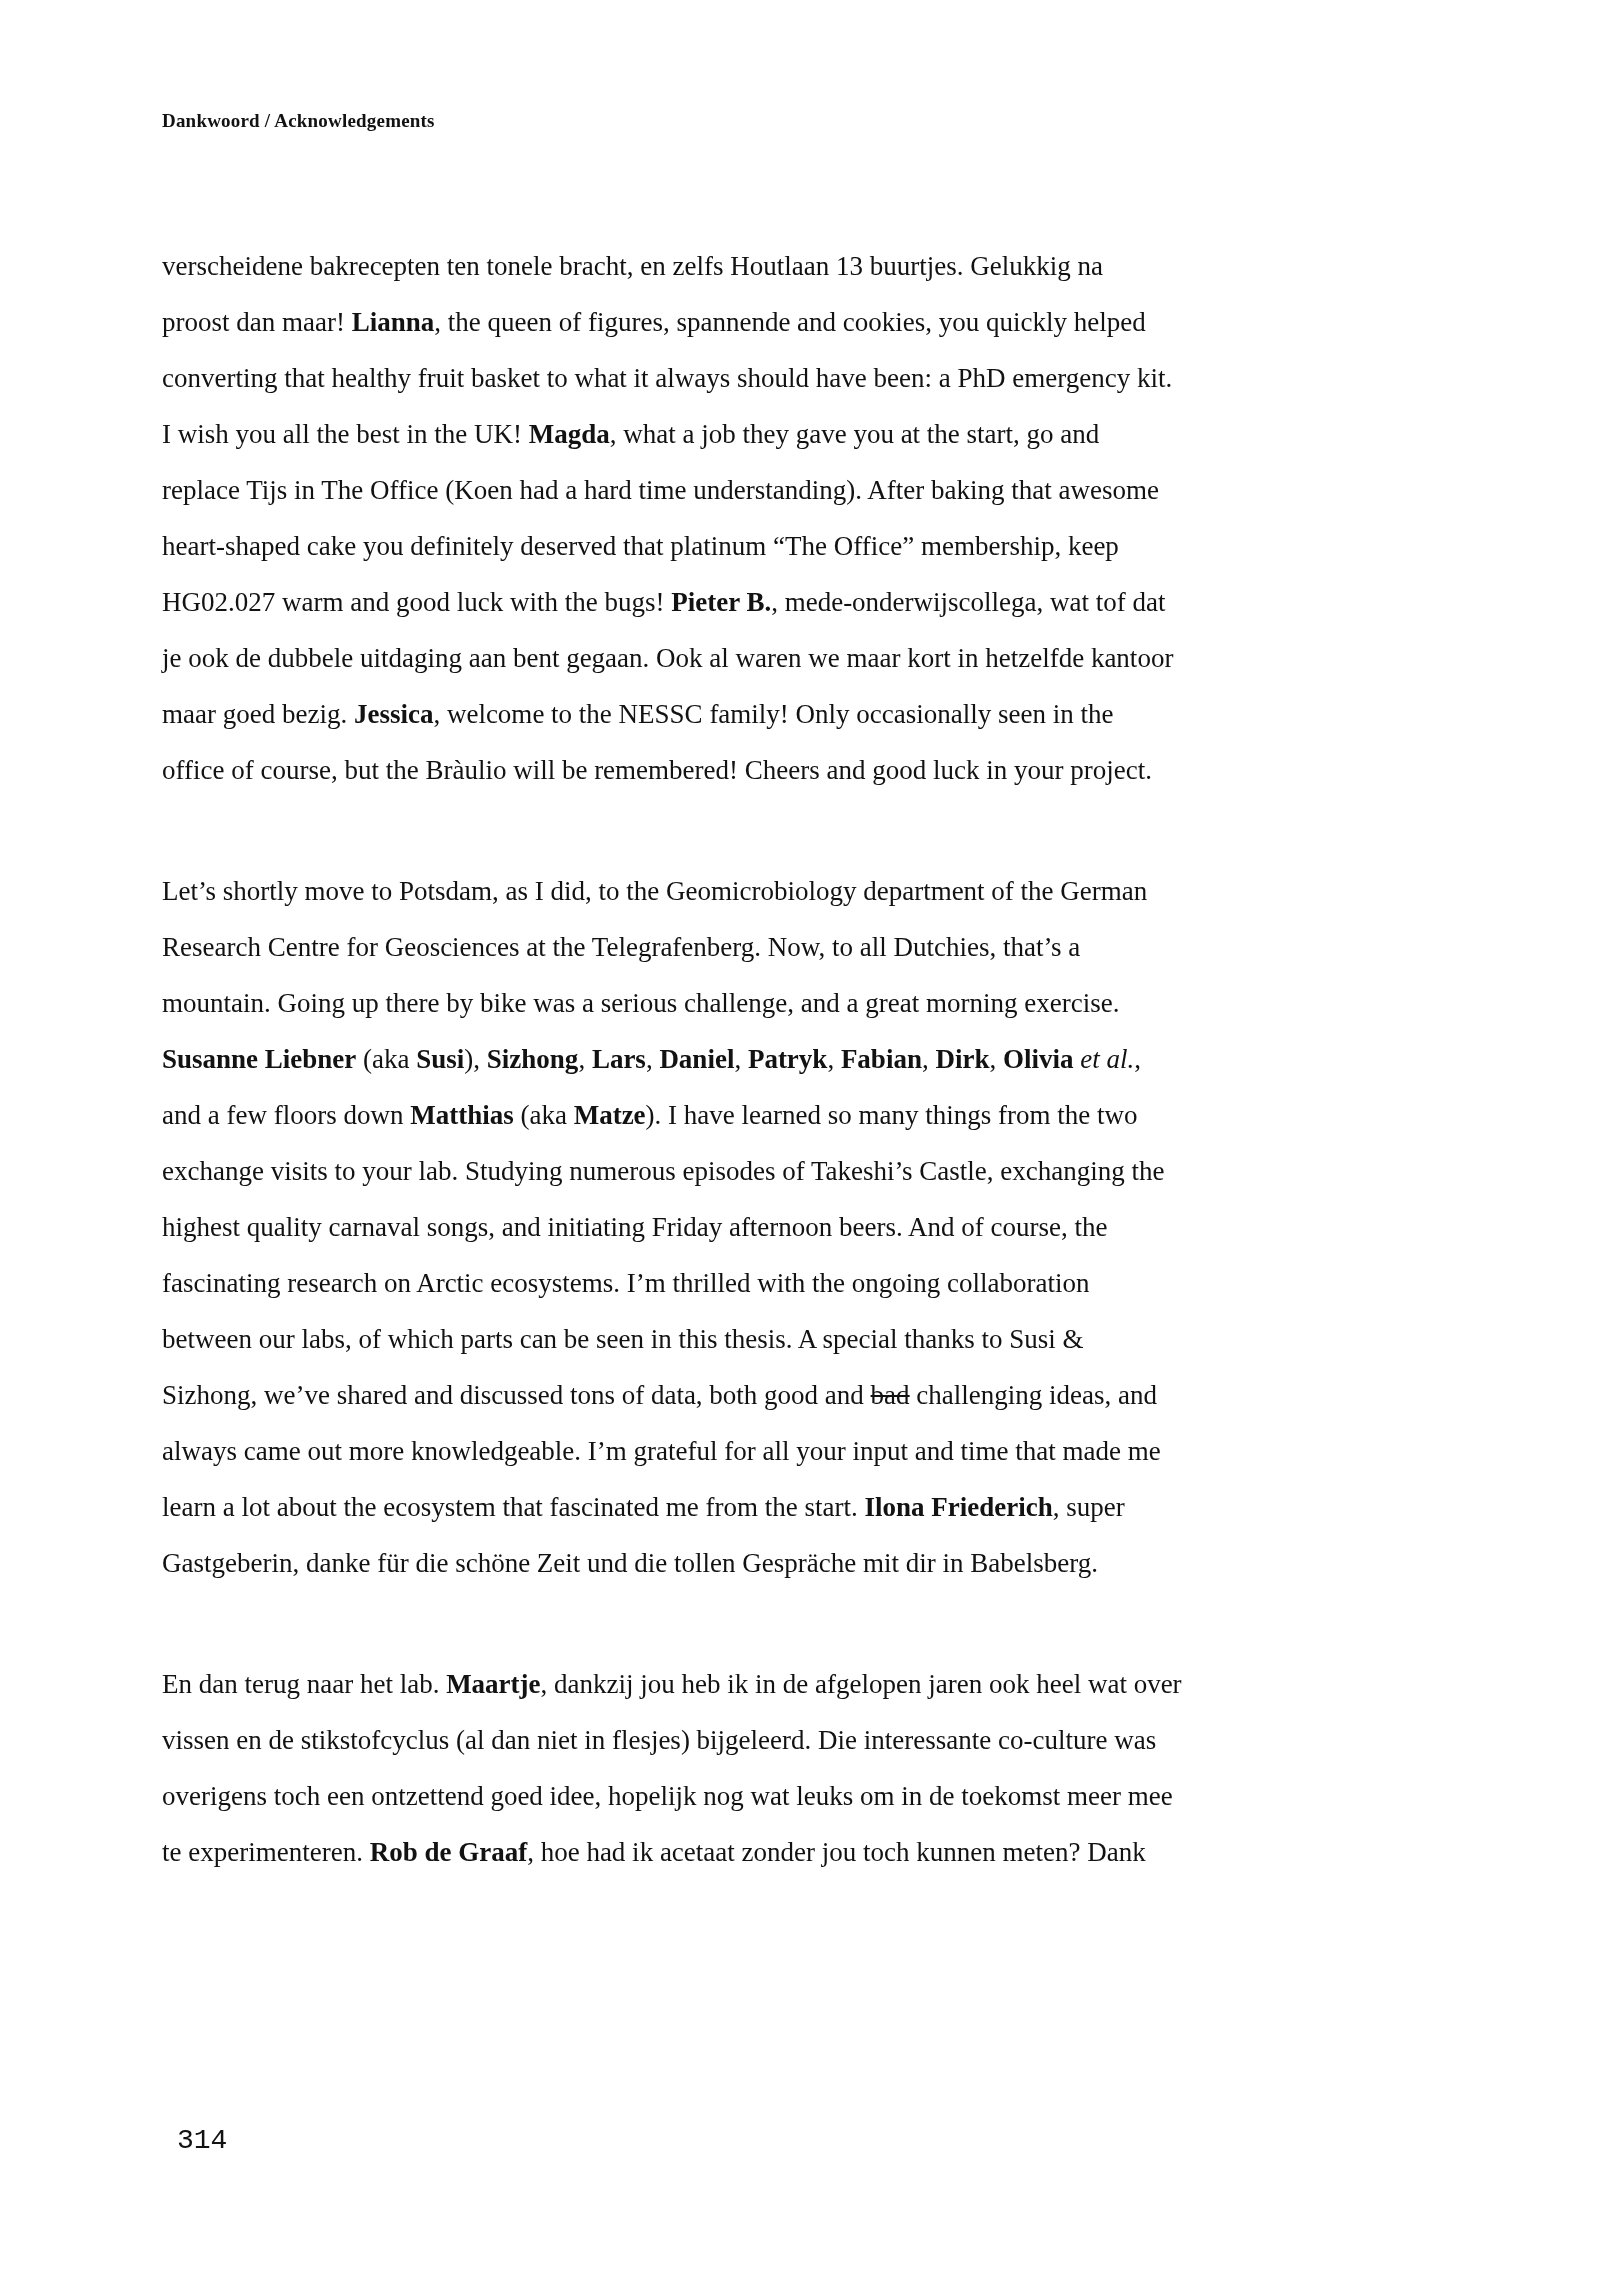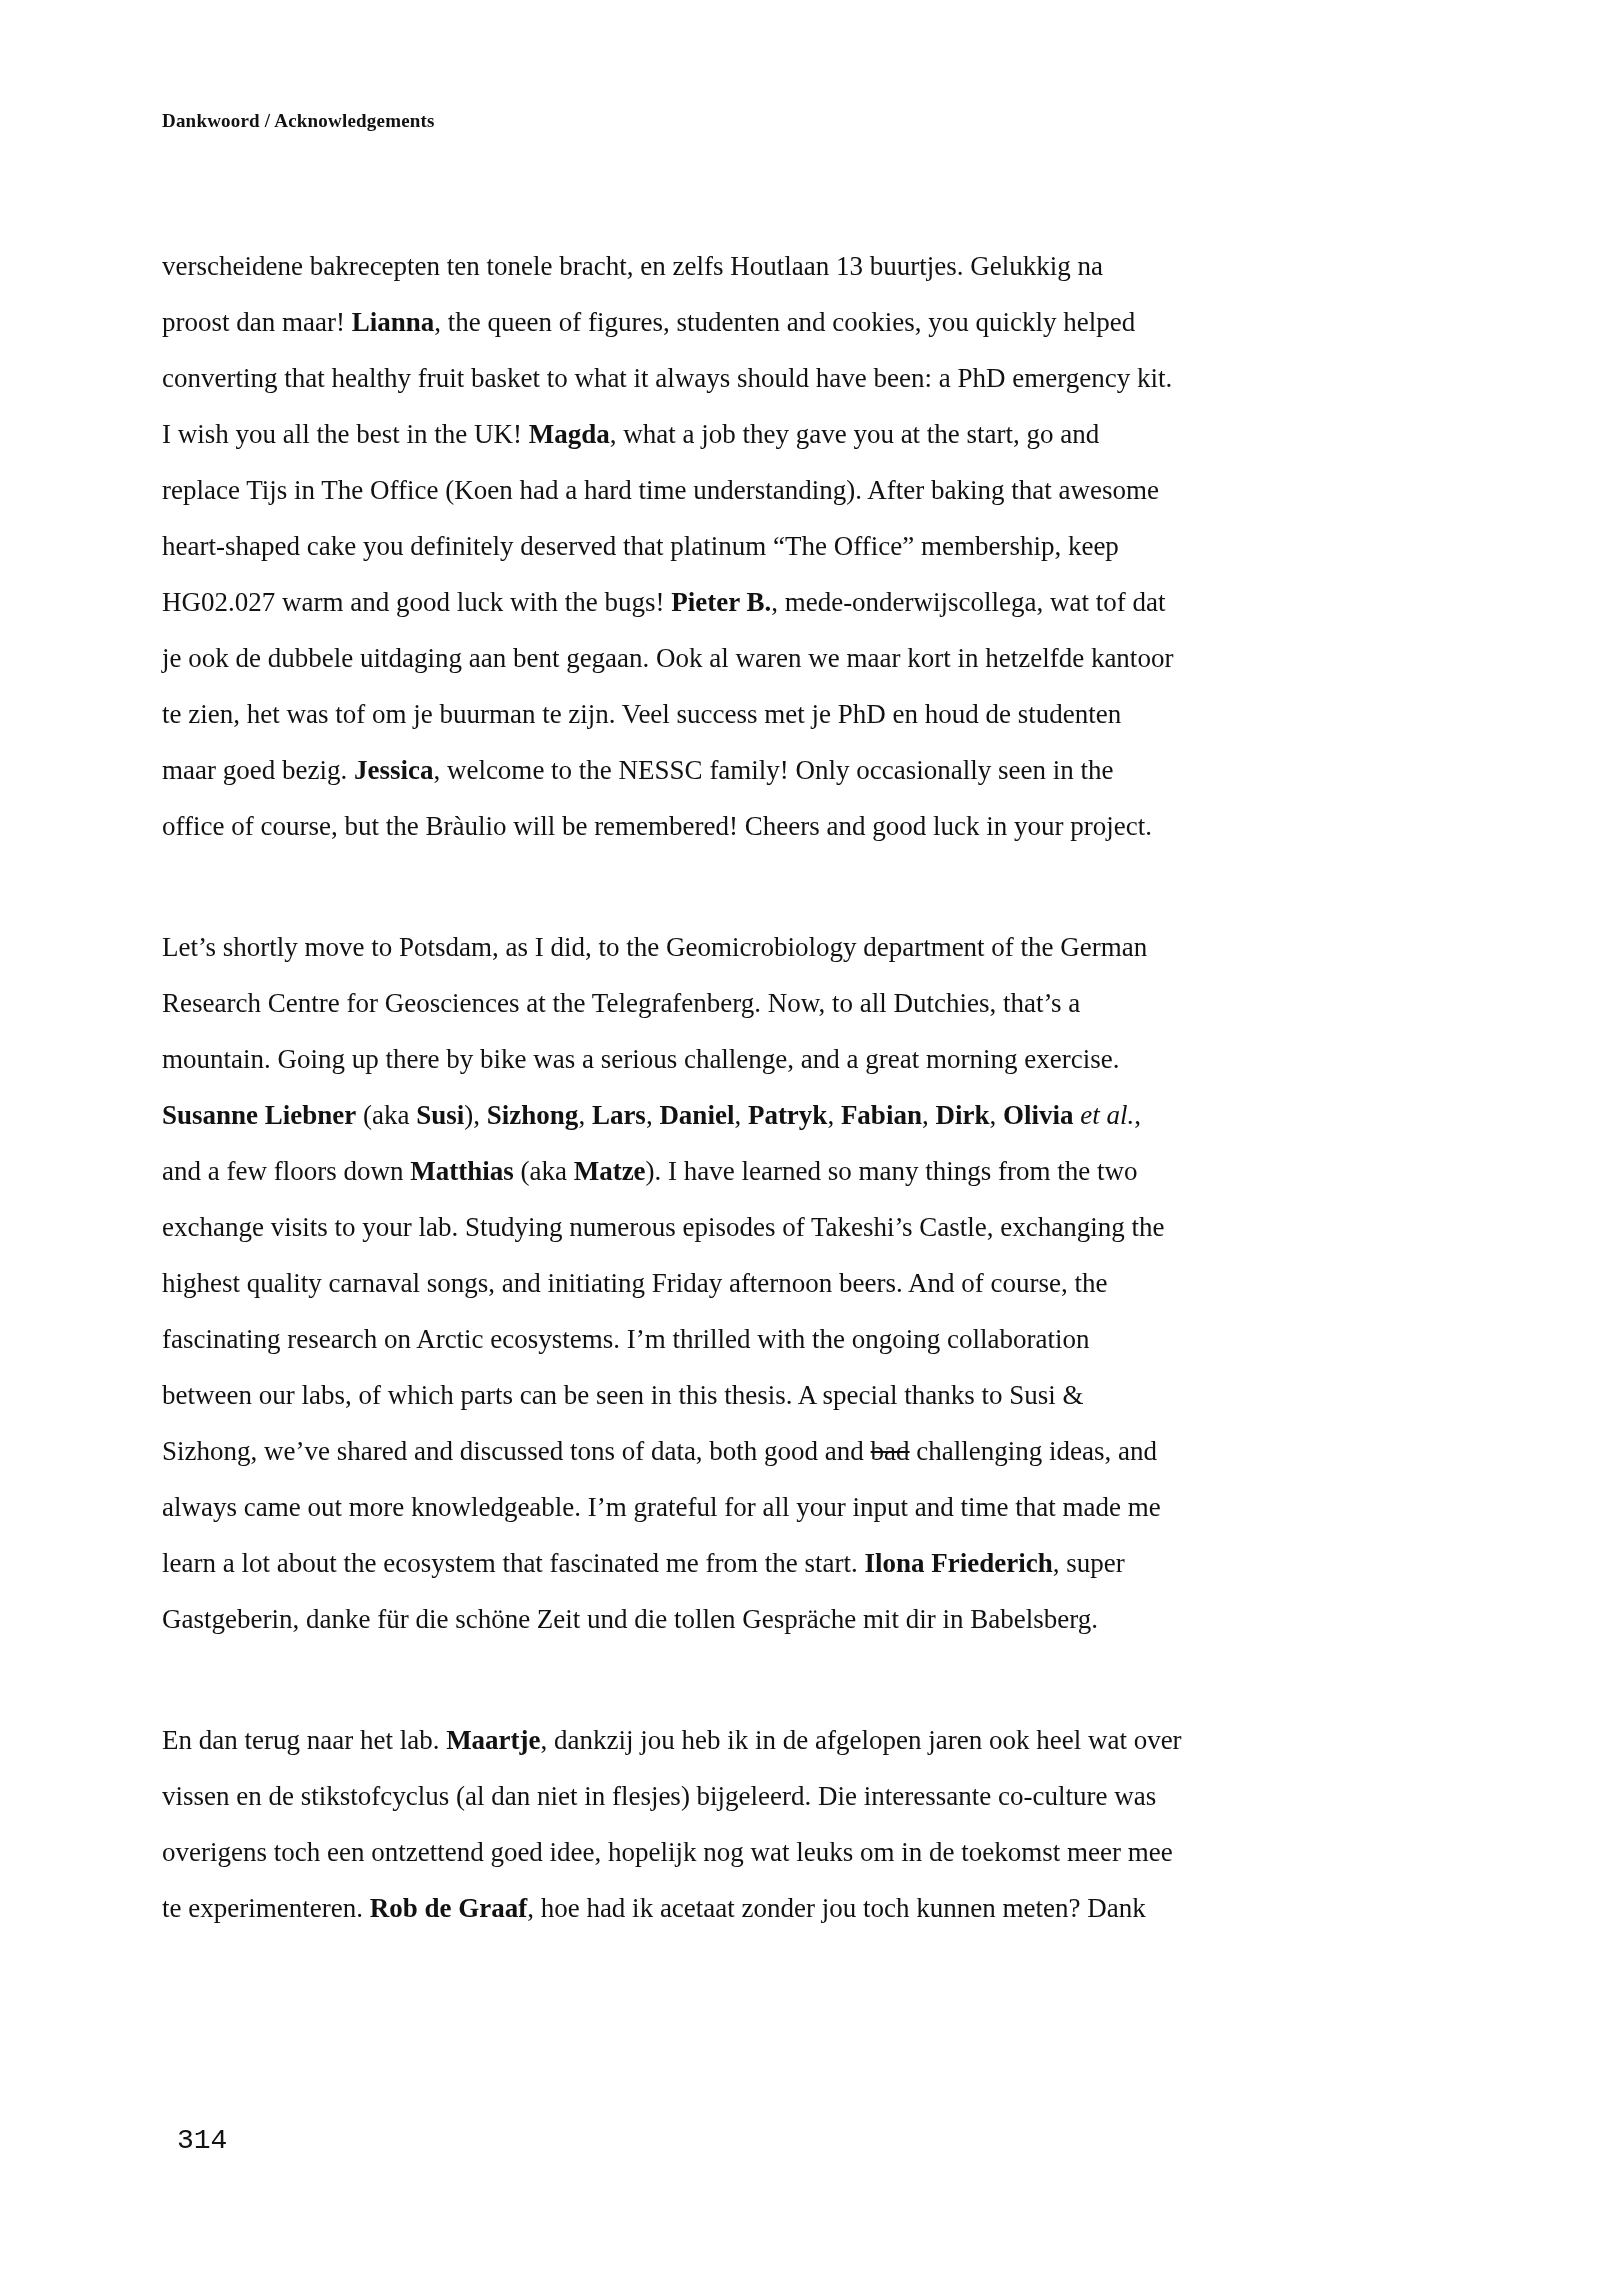--- a/index.html
+++ b/index.html
@@ -57,28 +57,27 @@
 </style>
 </head>
 <body>
 
 <div class="page">
   <div class="doc">
     <h1 class="doc-header">Dankwoord / Acknowledgements</h1>
     <div id="doc-body">
         <div class="para first">
           <div class="line"><span>verscheidene bakrecepten ten tonele bracht, en zelfs Houtlaan 13 buurtjes. Gelukkig na</span></div>
-          <div class="line"><span>proost dan maar! </span><span class="run-b">Lianna</span><span>, the queen of figures, studenten and cookies, you quickly helped</span></div>
+          <div class="line"><span>proost dan maar! </span><span class="run-b">Lianna</span><span>, the queen of figures, spannende and cookies, you quickly helped</span></div>
           <div class="line"><span>converting that healthy fruit basket to what it always should have been: a PhD emergency kit.</span></div>
           <div class="line"><span>I wish you all the best in the UK! </span><span class="run-b">Magda</span><span>, what a job they gave you at the start, go and</span></div>
           <div class="line"><span>replace Tijs in The Office (Koen had a hard time understanding). After baking that awesome</span></div>
           <div class="line"><span>heart-shaped cake you definitely deserved that platinum “The Office” membership, keep</span></div>
           <div class="line"><span>HG02.027 warm and good luck with the bugs! </span><span class="run-b">Pieter B.</span><span>, mede-onderwijscollega, wat tof dat</span></div>
           <div class="line"><span>je ook de dubbele uitdaging aan bent gegaan. Ook al waren we maar kort in hetzelfde kantoor</span></div>
-          <div class="line"><span>te zien, het was tof om je buurman te zijn. Veel success met je PhD en houd de studenten</span></div>
           <div class="line"><span>maar goed bezig. </span><span class="run-b">Jessica</span><span>, welcome to the NESSC family! Only occasionally seen in the</span></div>
           <div class="line"><span>office of course, but the Bràulio will be remembered! Cheers and good luck in your project.</span></div>
         </div>
         <div class="para">
           <div class="line"><span>Let’s shortly move to Potsdam, as I did, to the Geomicrobiology department of the German</span></div>
           <div class="line"><span>Research Centre for Geosciences at the Telegrafenberg. Now, to all Dutchies, that’s a</span></div>
           <div class="line"><span>mountain. Going up there by bike was a serious challenge, and a great morning exercise.</span></div>
           <div class="line"><span class="run-b">Susanne Liebner</span><span> (aka </span><span class="run-b">Susi</span><span>), </span><span class="run-b">Sizhong</span><span>, </span><span class="run-b">Lars</span><span>, </span><span class="run-b">Daniel</span><span>, </span><span class="run-b">Patryk</span><span>, </span><span class="run-b">Fabian</span><span>, </span><span class="run-b">Dirk</span><span>, </span><span class="run-b">Olivia</span><span> </span><span class="run-i">et al.</span><span>,</span></div>
           <div class="line"><span>and a few floors down </span><span class="run-b">Matthias</span><span> (aka </span><span class="run-b">Matze</span><span>). I have learned so many things from the two</span></div>
           <div class="line"><span>exchange visits to your lab. Studying numerous episodes of Takeshi’s Castle, exchanging the</span></div>

